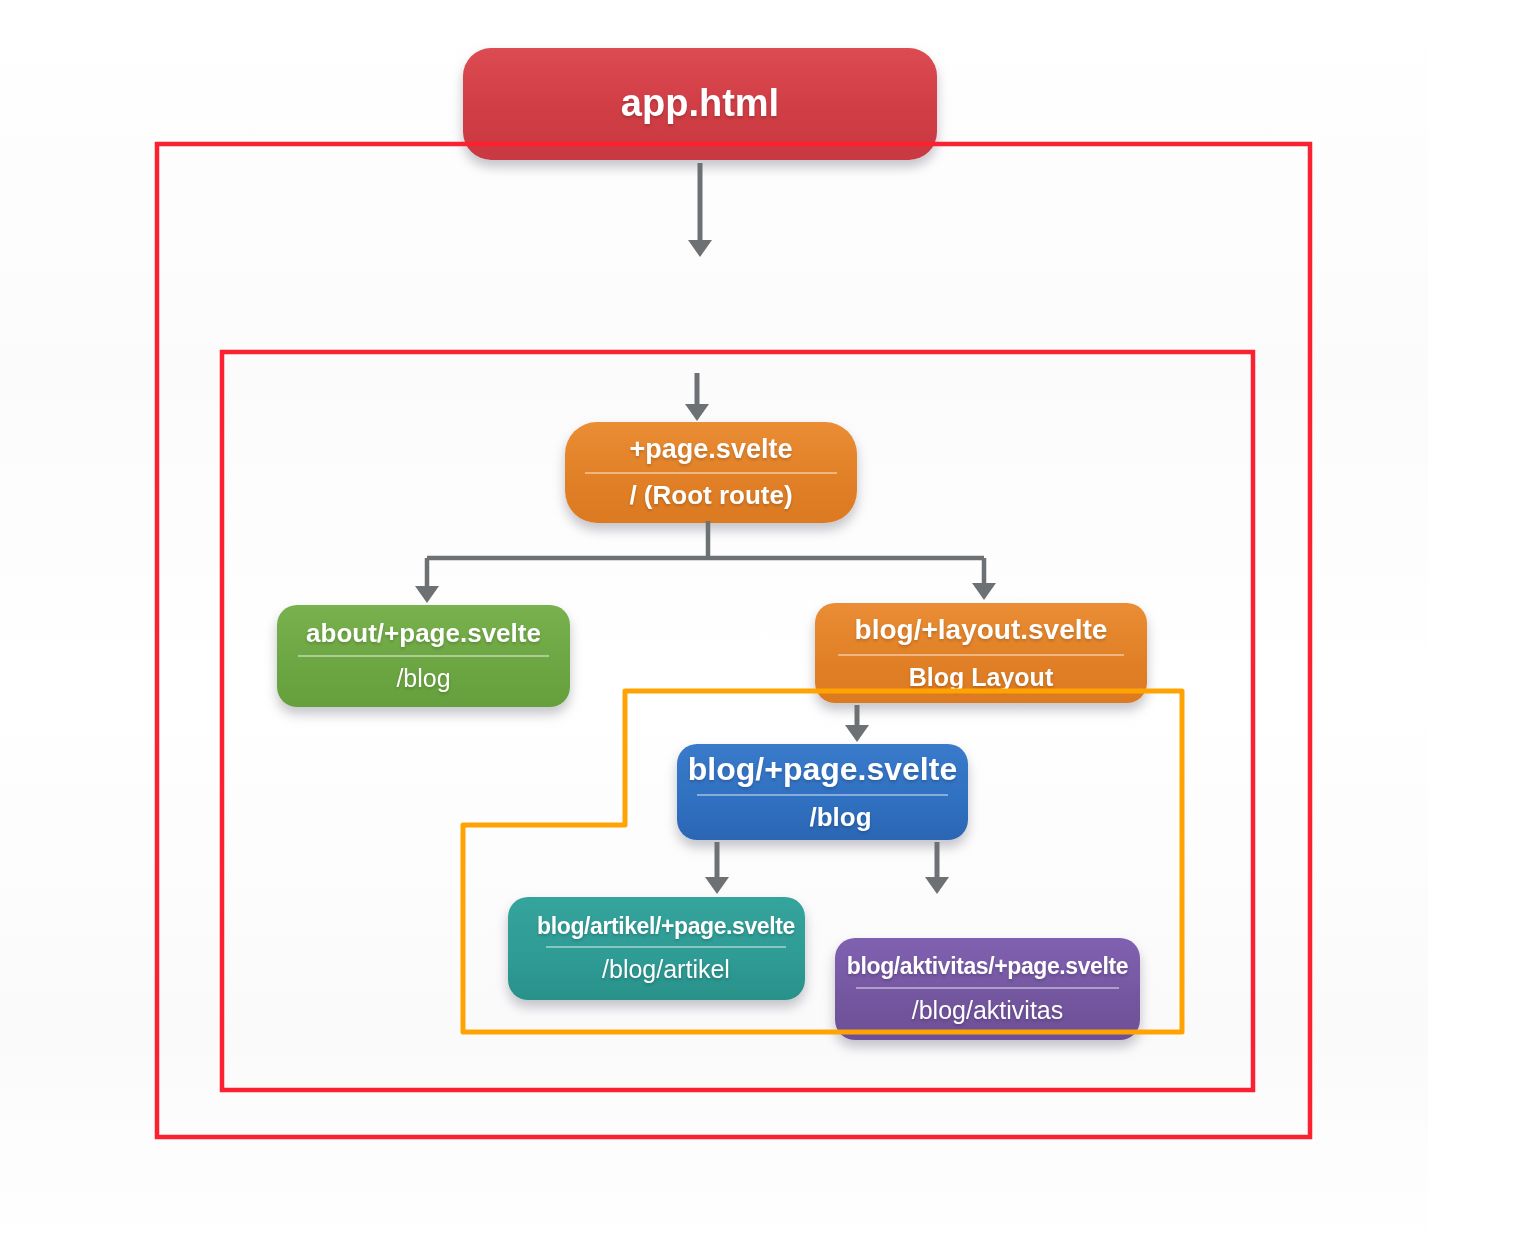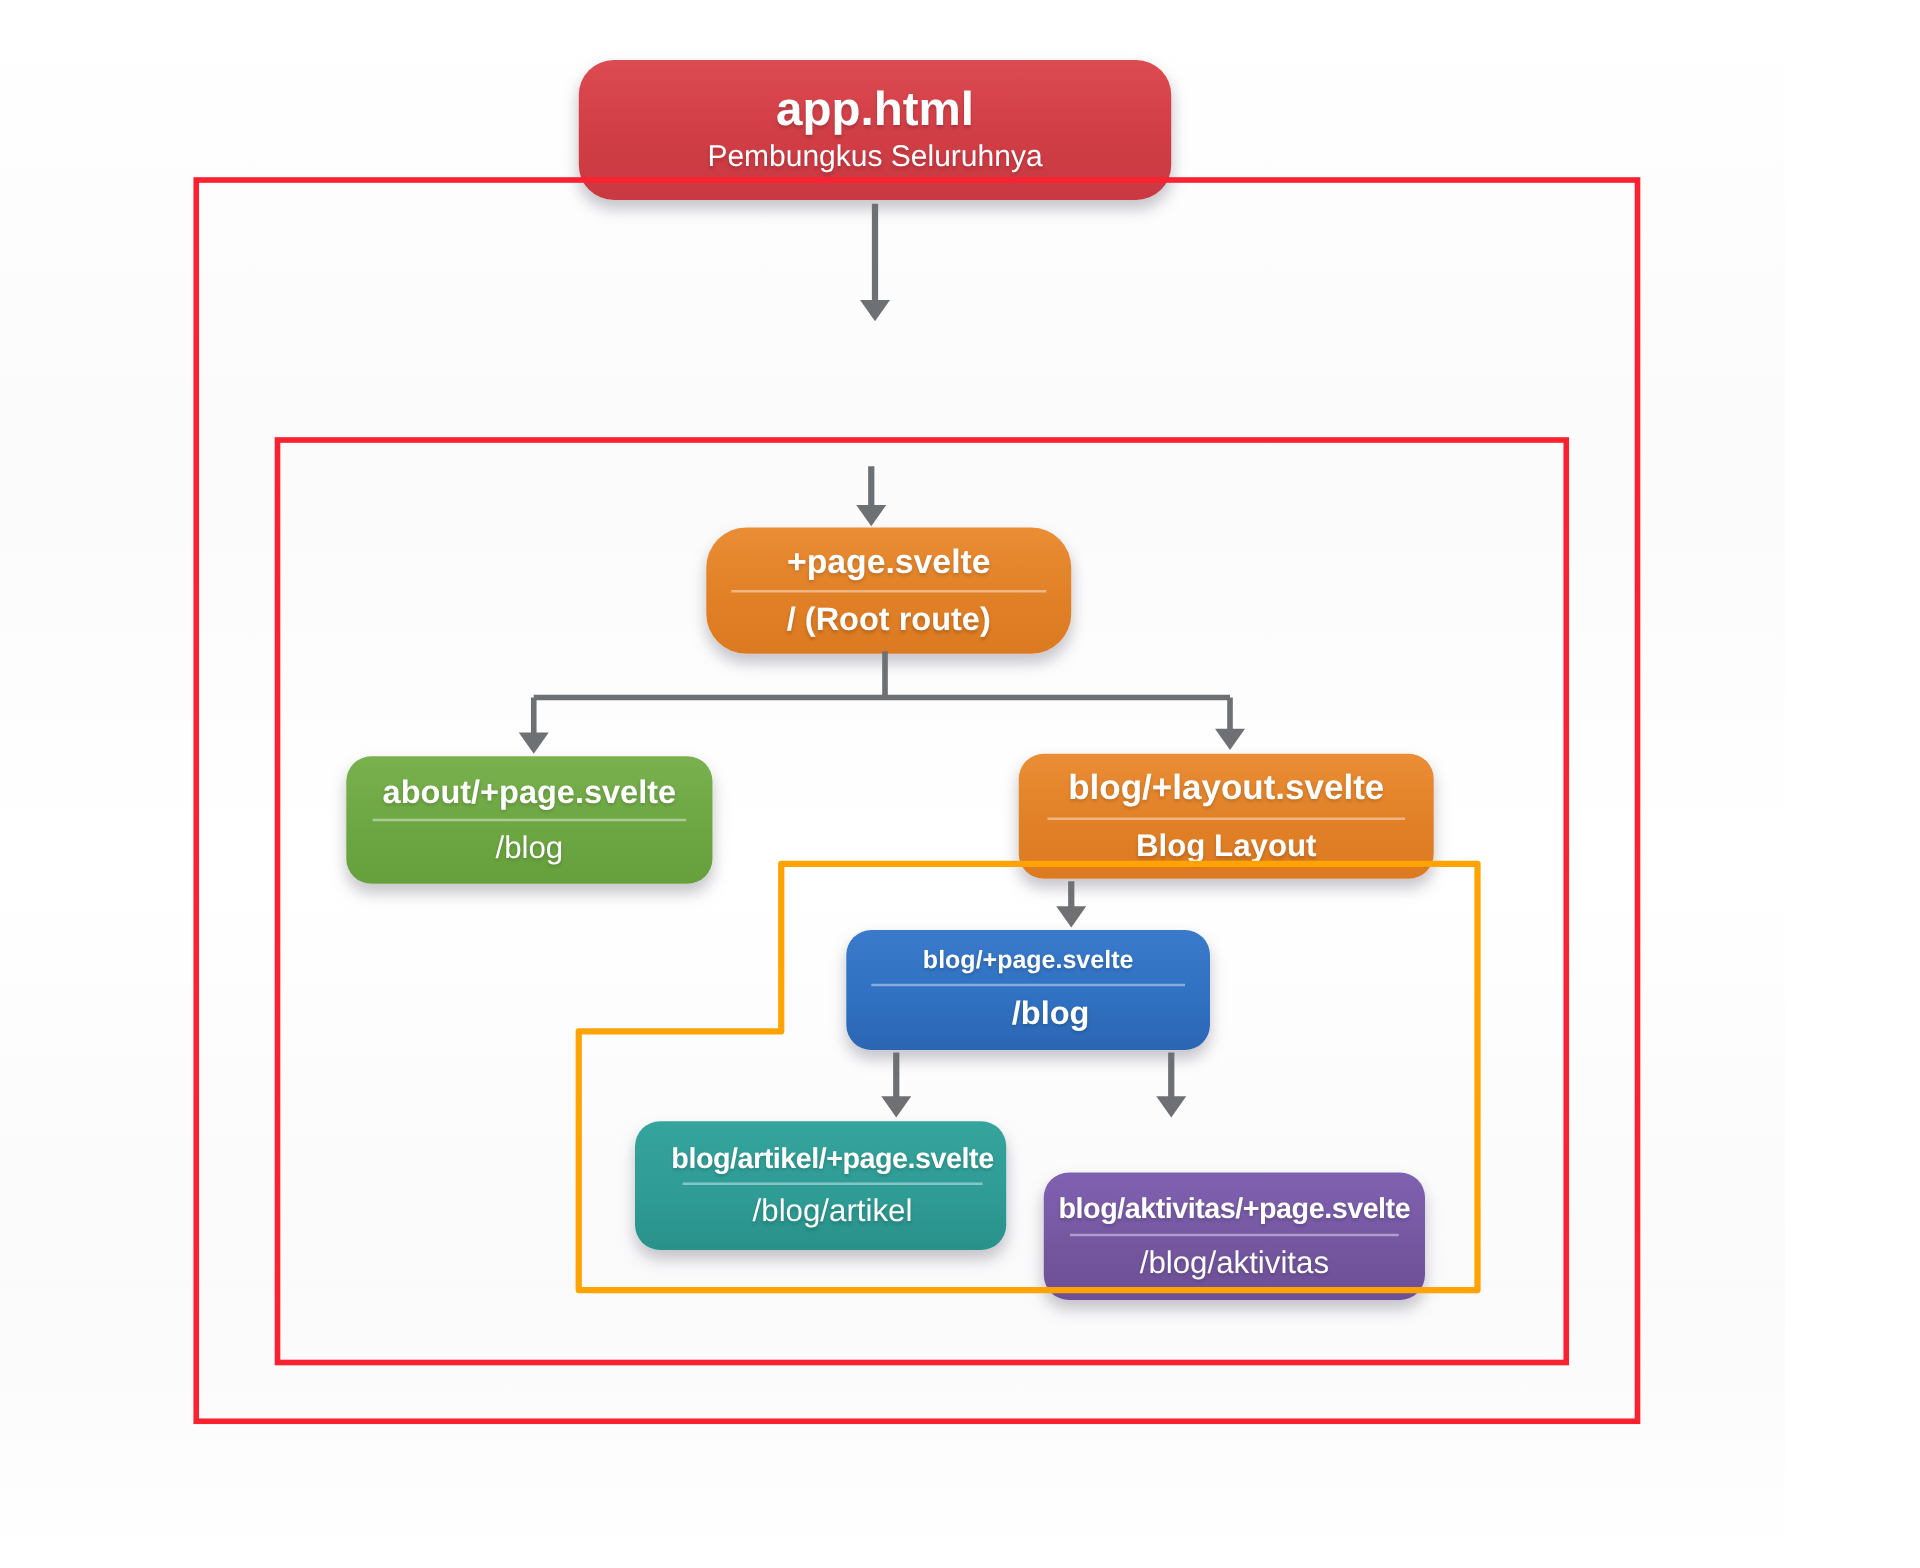--- a/index.html
+++ b/index.html
@@ -58,21 +58,21 @@
 
   #node-about { left: 277px; top: 605px; width: 293px; height: 102px; border-radius: 20px; }
   #node-about .title { font-size: 26px; }
   #node-about .subtitle { font-size: 25px; }
 
   #node-blog-layout { left: 815px; top: 603px; width: 332px; height: 100px; border-radius: 20px; }
   #node-blog-layout .title { font-size: 28px; }
   #node-blog-layout .subtitle { font-size: 25px; font-weight: bold; }
 
   #node-blog-page { left: 677px; top: 744px; width: 291px; height: 96px; border-radius: 20px; }
-  #node-blog-page .title { font-size: 20px; }
+  #node-blog-page .title { font-size: 32px; }
   #node-blog-page .subtitle { font-size: 26px; font-weight: bold; margin-left: 36px; }
 
   #node-blog-artikel { left: 508px; top: 897px; width: 297px; height: 103px; border-radius: 20px; padding-left: 19px; }
   #node-blog-artikel .title { font-size: 23px; letter-spacing: -0.4px; }
   #node-blog-artikel .subtitle { font-size: 25px; }
 
   #node-blog-aktivitas { left: 835px; top: 898px; width: 305px; height: 102px; border-radius: 20px; }
   #node-blog-aktivitas .title { font-size: 23px; letter-spacing: -0.4px; }
   #node-blog-aktivitas .subtitle { font-size: 25px; }
 
@@ -84,21 +84,20 @@
     pointer-events: none;
   }
 </style>
 </head>
 <body>
 
 <div class="canvas">
 
   <div class="node c-red" id="node-app">
     <span class="title">app.html</span>
-    <span class="subtitle">Pembungkus Seluruhnya</span>
   </div>
 
 
   <div class="node c-orange" id="node-root-page">
     <span class="title">+page.svelte</span>
     <span class="divider"></span>
     <span class="subtitle">/ (Root route)</span>
   </div>
 
   <div class="node c-green" id="node-about">

